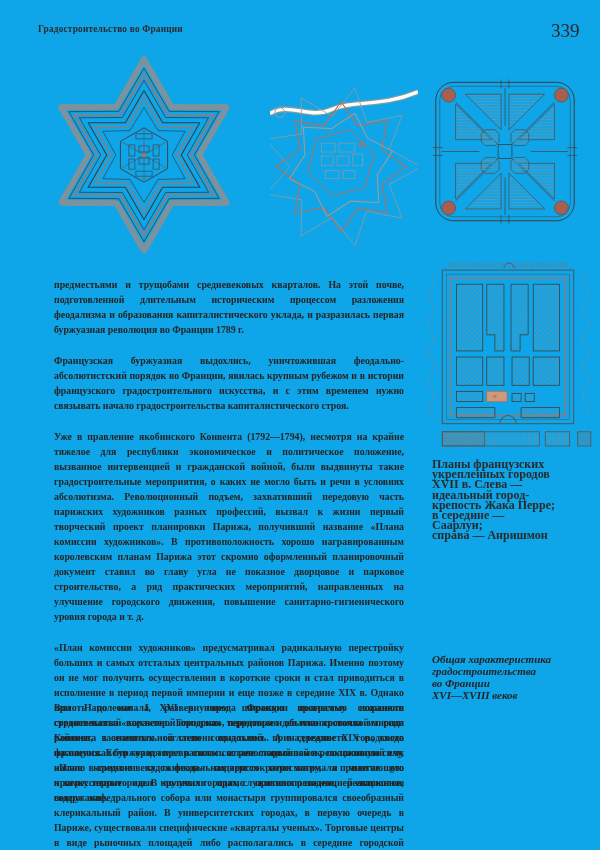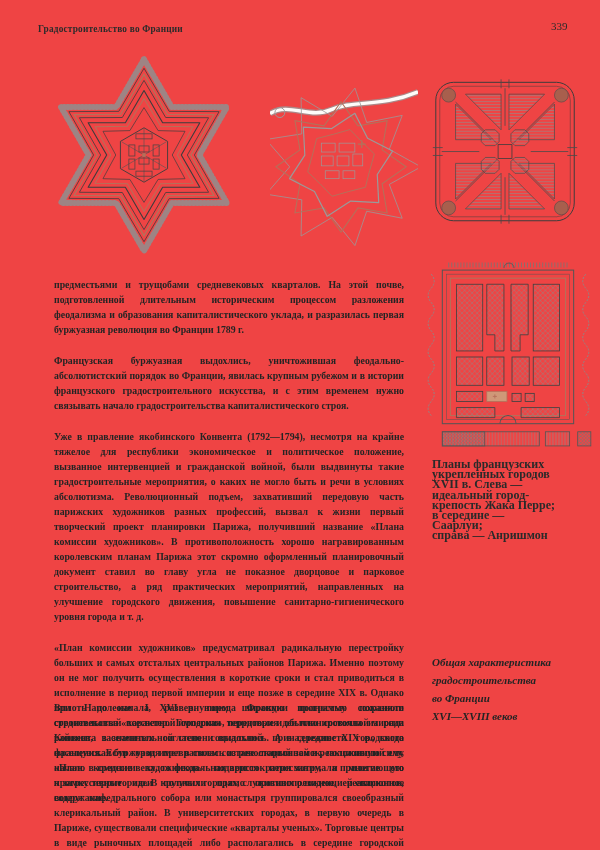--- a/index.html
+++ b/index.html
@@ -1,32 +1,32 @@
 <!DOCTYPE html>
 <html><head>
 <meta charset="utf-8">
 <style>
   html,body{margin:0;padding:0;background:#e8e6e1;}
-  .page{position:relative;width:600px;height:850px;background:#ef4444;margin:0 auto;
+  .page{position:relative;width:600px;height:850px;background:#0ea5e9;margin:0 auto;
         font-family:"Liberation Serif","DejaVu Serif",serif;color:#1f1f1f;overflow:hidden;}
   .header{position:absolute;left:38px;top:23px;font-size:9.3px;font-weight:bold;
           line-height:13px;color:#2b2b2b;letter-spacing:.2px;}
-  .pagenum{position:absolute;left:551px;top:20px;font-size:11px;color:#2b2b2b;}
+  .pagenum{position:absolute;left:551px;top:20px;font-size:19px;color:#2b2b2b;}
   .figrow{position:absolute;left:18px;top:54px;width:578px;height:202px;display:flex;align-items:stretch;}
   .figrow svg{display:block;height:202px;}
   .rightfig{position:absolute;left:424px;top:260px;width:172px;height:194px;}
   .leftcol{position:absolute;left:38px;top:261px;width:382px;}
   .bottomtext{position:absolute;left:38px;top:684px;width:382px;}
   p.body{margin:16px;font-size:9.8px;line-height:15px;text-align:justify;font-weight:bold;
          color:#242424;}
   .caption{position:absolute;left:432px;width:150px;font-size:12px;font-weight:bold;
            line-height:10.2px;white-space:pre-line;color:#2a2a2a;}
   .cap1{top:459px;} .cap2{top:543px;}
   .sechead{position:absolute;left:432px;width:160px;font-size:11px;font-style:italic;
-           font-weight:bold;line-height:18px;white-space:pre-line;color:#242424;}
+           font-weight:bold;line-height:12px;white-space:pre-line;color:#242424;}
   .sh1{top:653px;} .sh2{top:716px;}
   .st-dot{fill:none;stroke:#8f8f8f;stroke-width:6;stroke-dasharray:.6 3;stroke-linejoin:round;stroke-linecap:round;opacity:.85;}
   .st-ink{fill:none;stroke:#3d3d3d;}
   .st-acc{fill:none;stroke:#b5705a;}
   .st-gray{fill:none;stroke:#9a9a9a;}
 </style>
 </head>
 <body>
 
 <div class="page">

